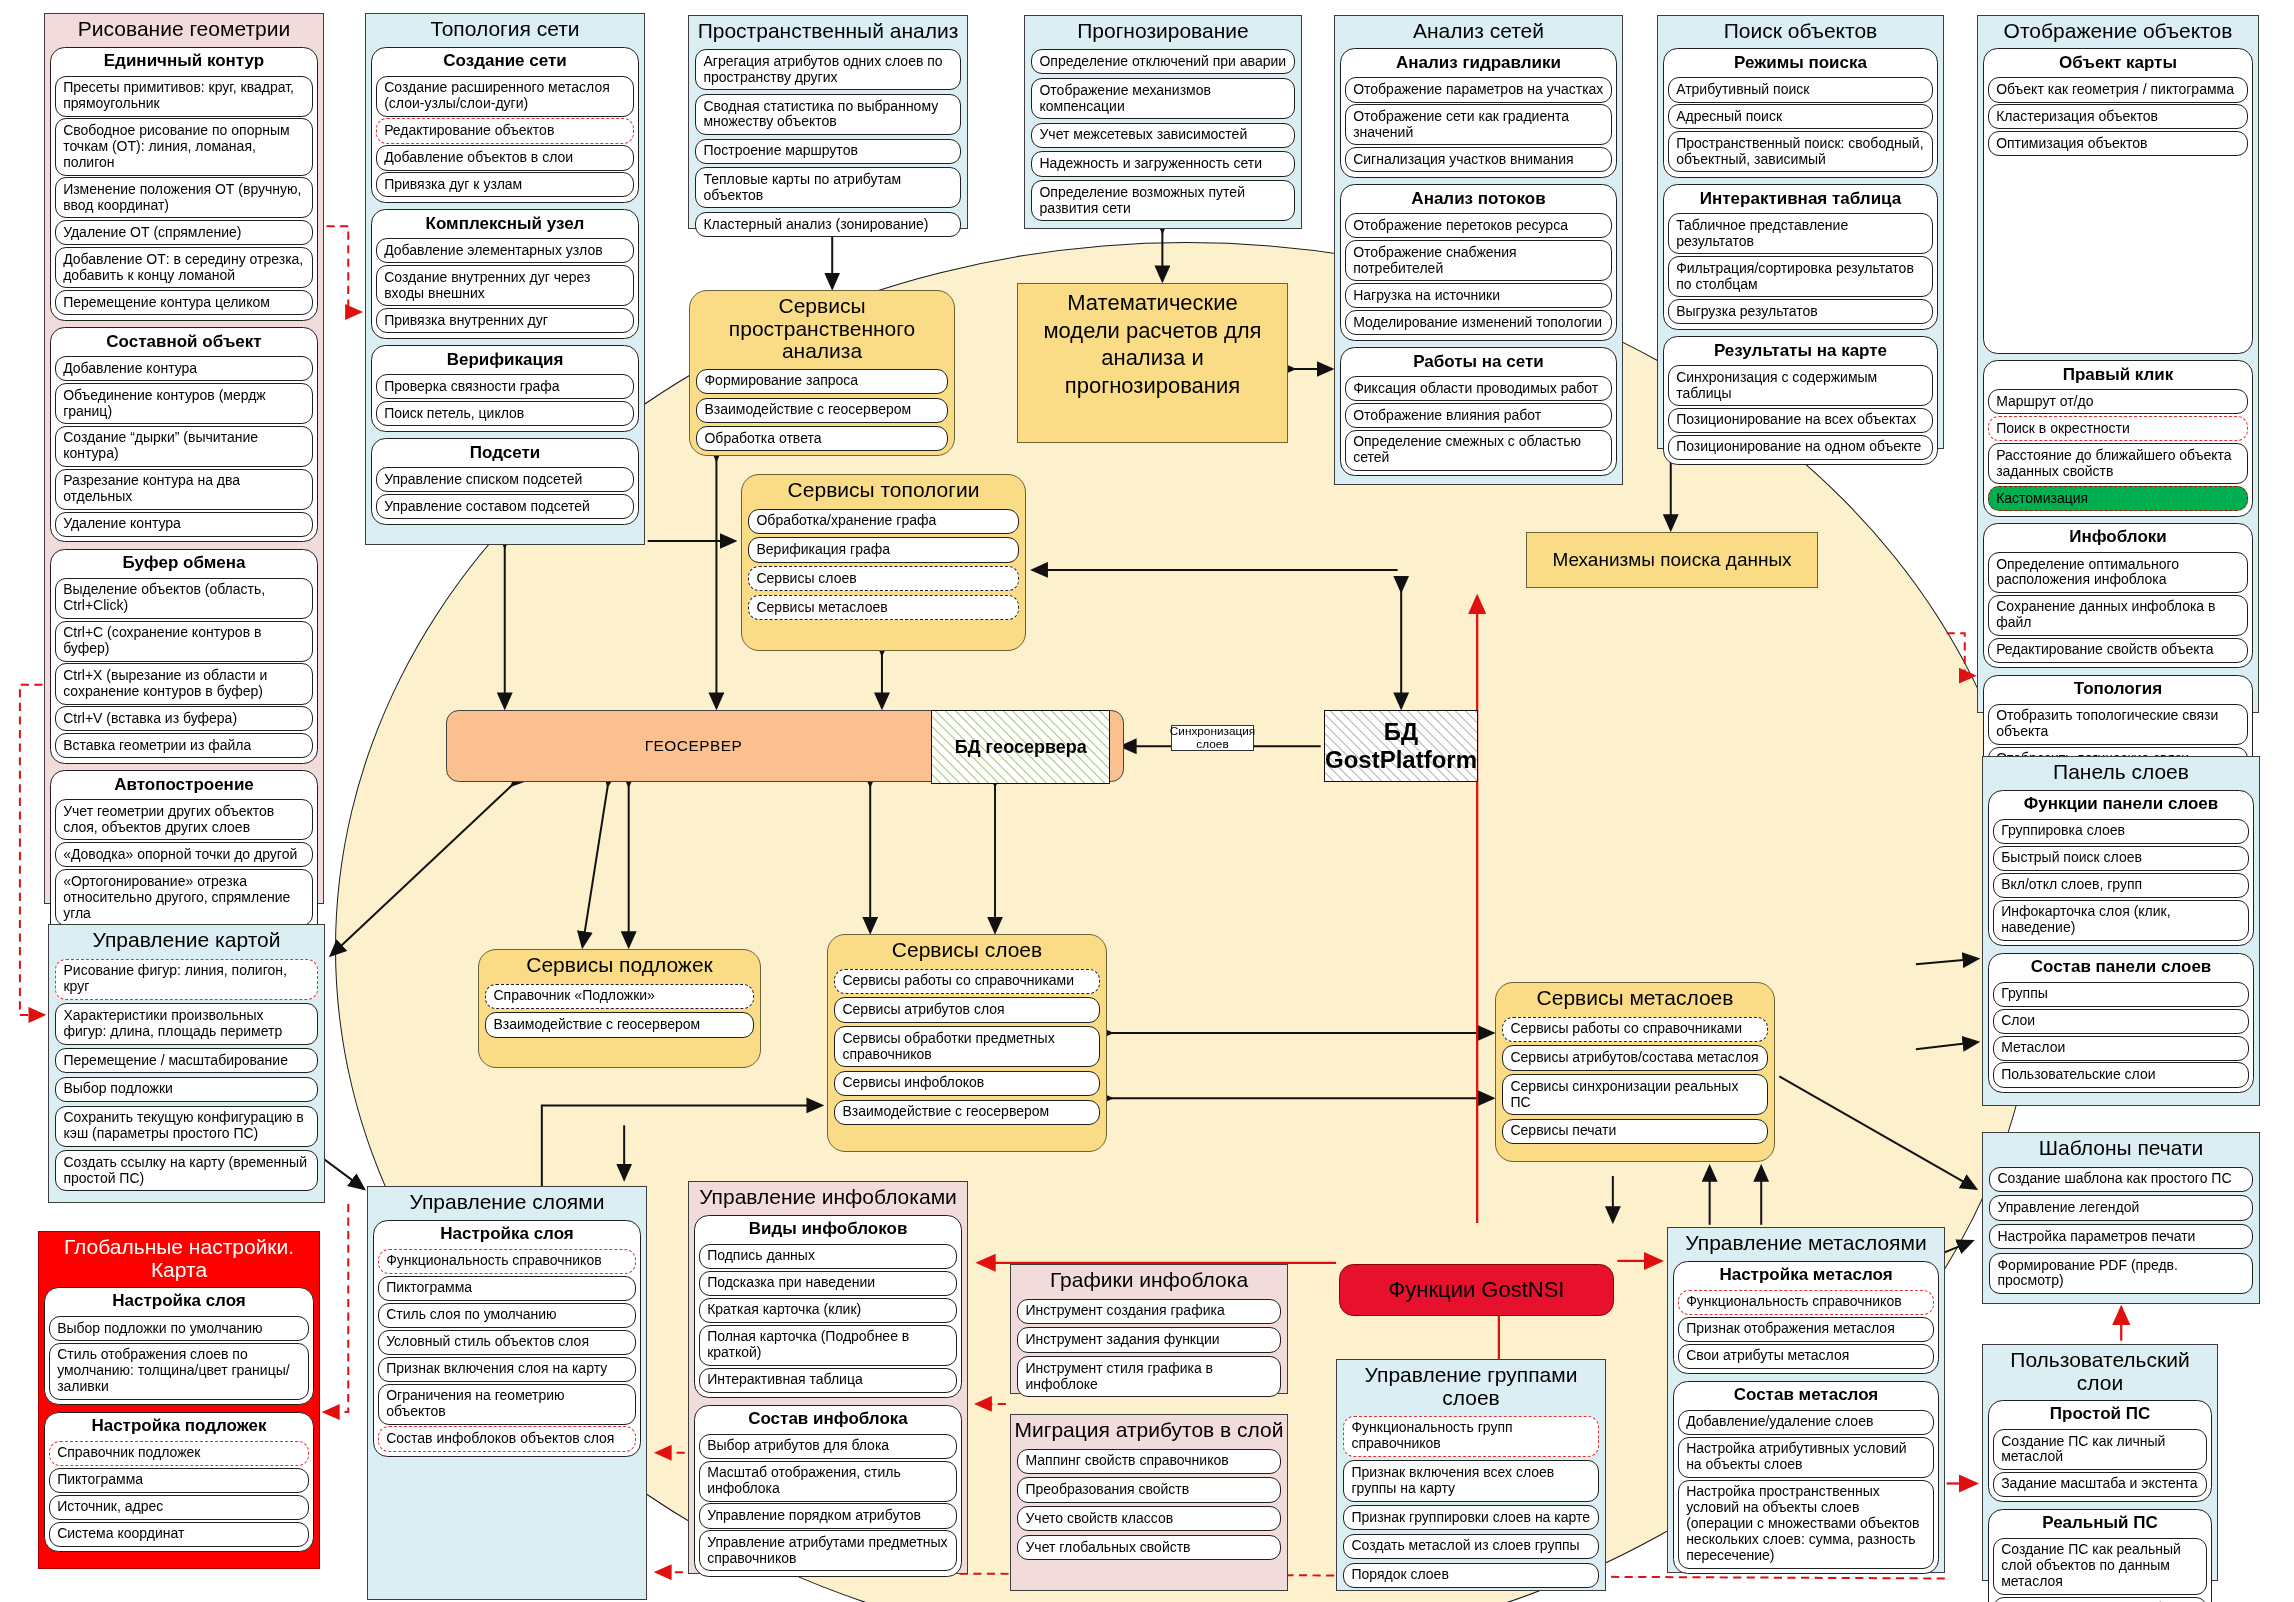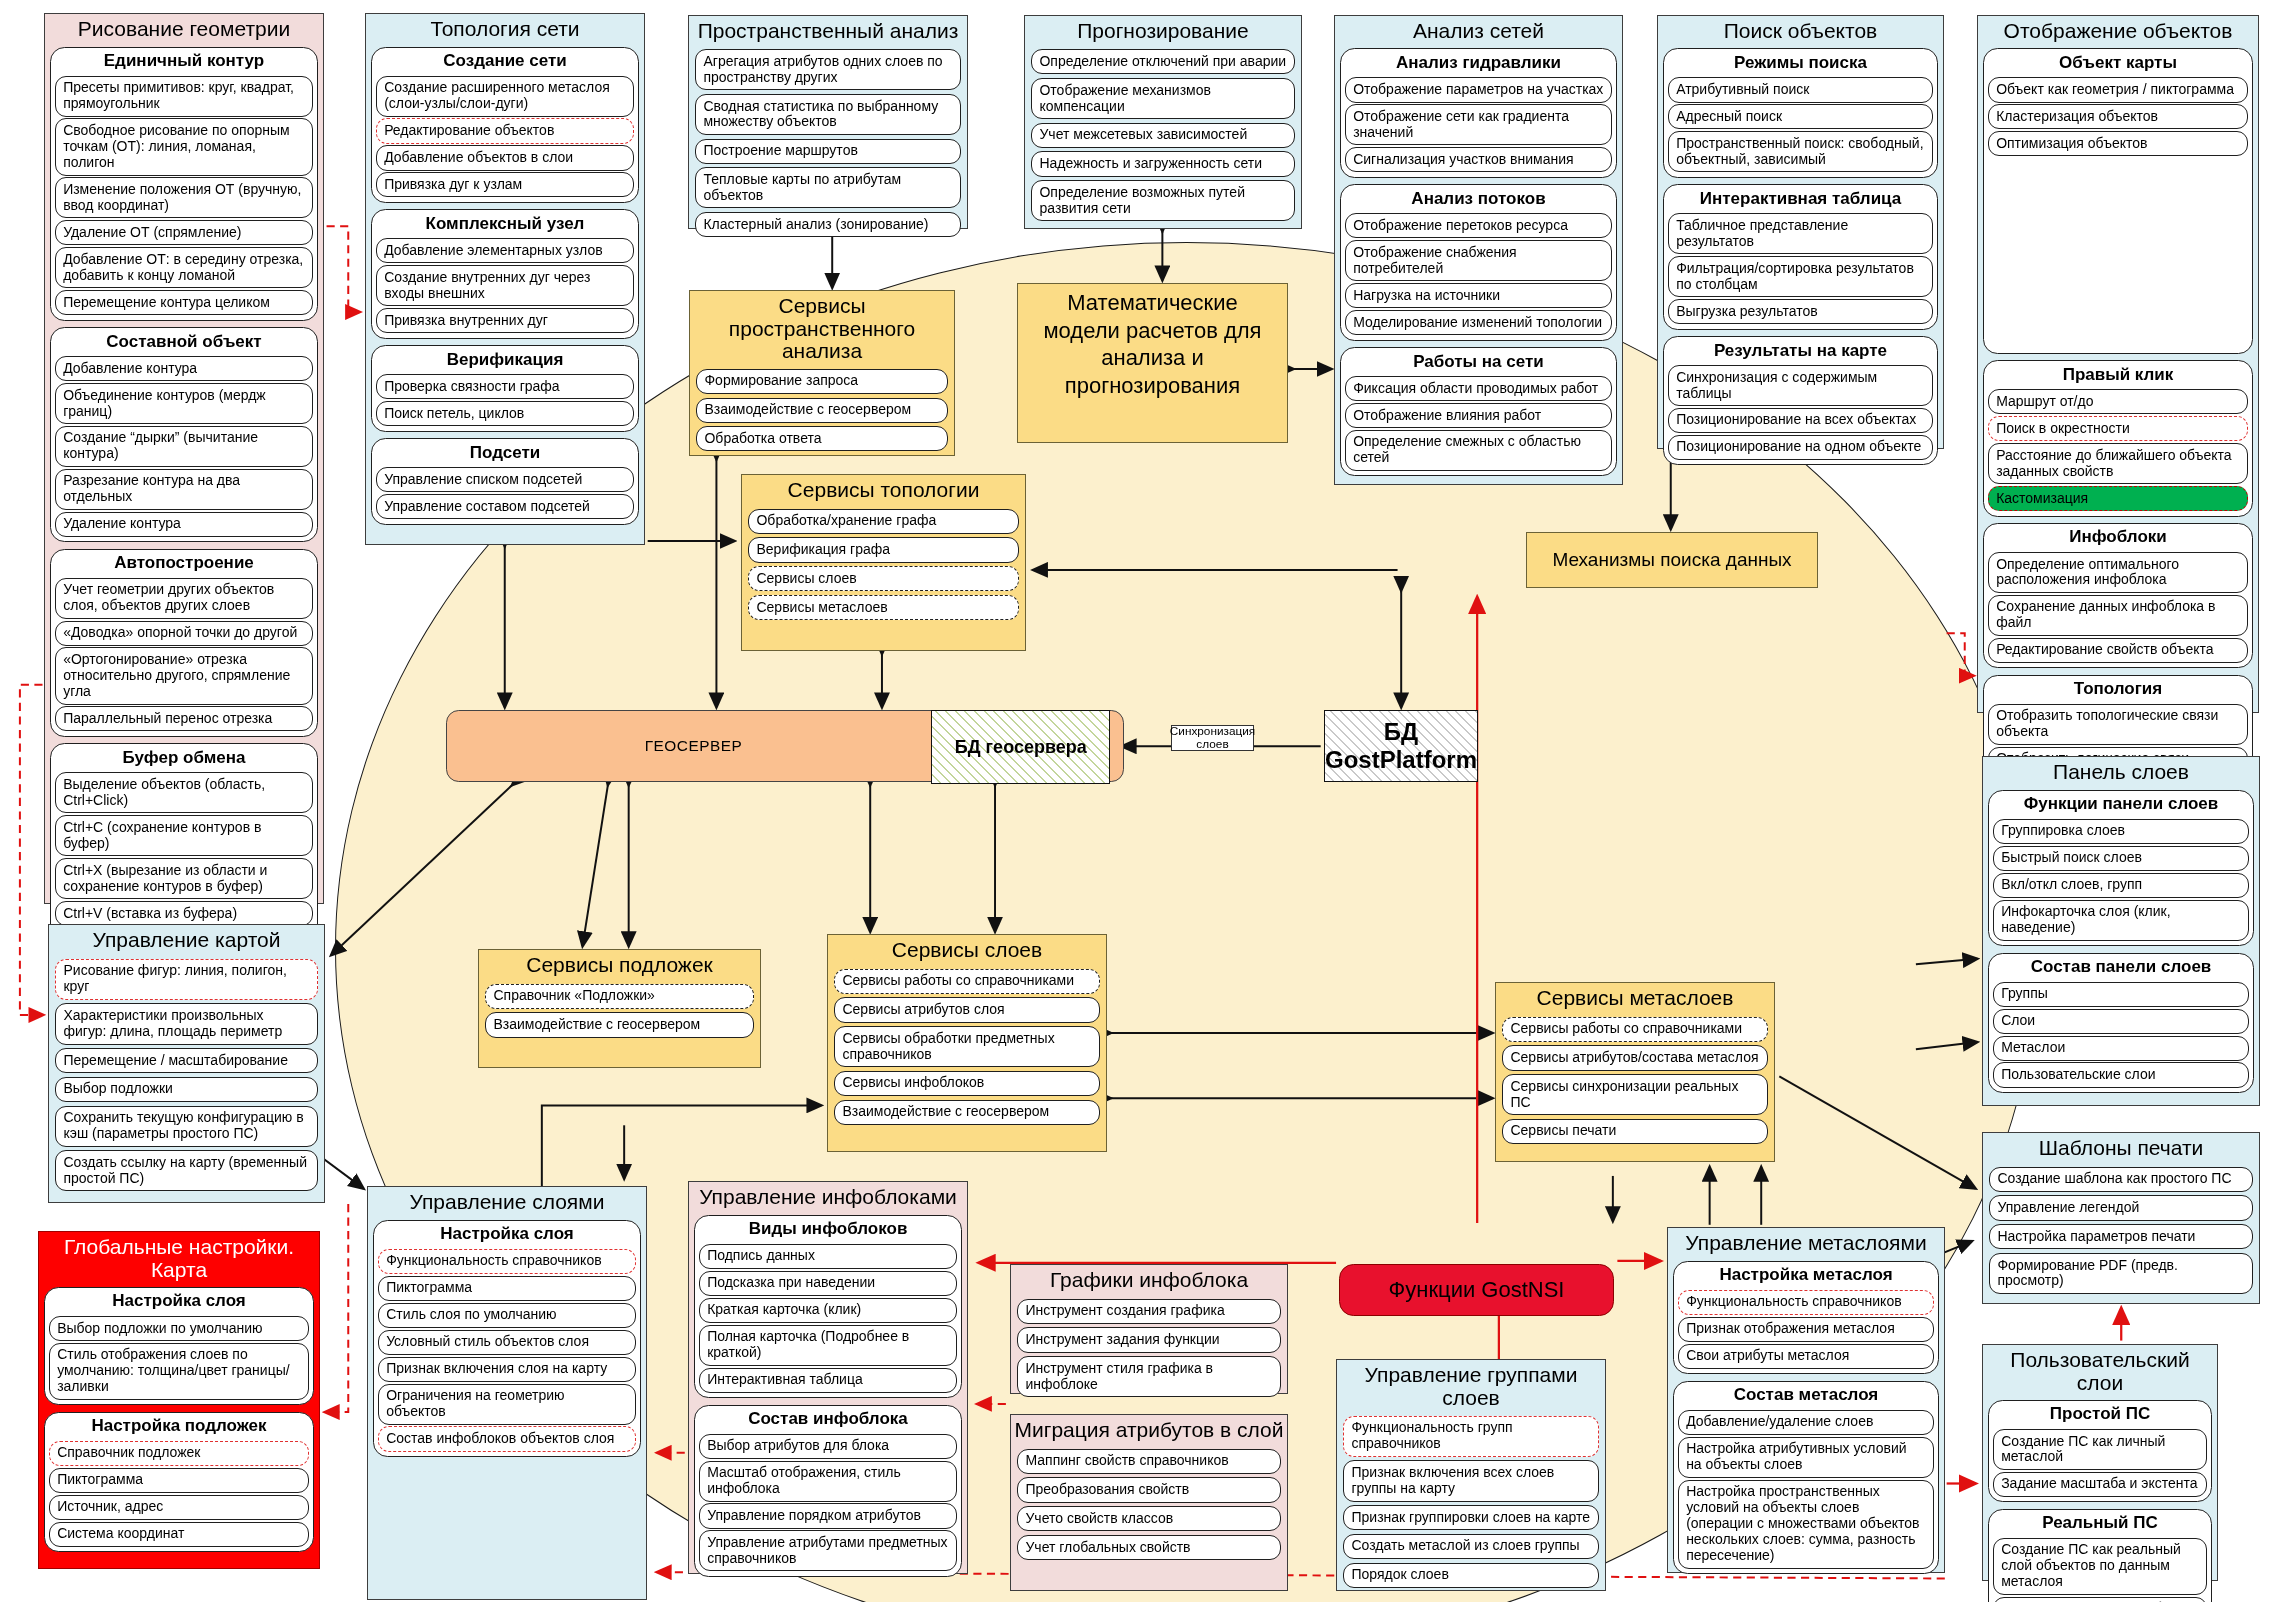--- a/index.html
+++ b/index.html
@@ -5,21 +5,21 @@
   html,body{margin:0;padding:0;background:#fff;}
   #canvas{position:relative;width:2294px;height:1602px;background:#fff;overflow:hidden;
           font-family:"Liberation Sans","DejaVu Sans",sans-serif;color:#000;}
   #ellipse{position:absolute;left:335px;top:242px;width:1701px;height:1411px;
            background:#FCF0CD;border:1.8px solid #1a1a1a;border-radius:50%;z-index:0;}
   #wires{position:absolute;left:0;top:0;z-index:1;}
   .panel{position:absolute;z-index:2;border:1.4px solid #3d3d3d;padding:1.8px 2.7px;box-sizing:border-box;}
   .c-blue{background:#DBEEF3;}
   .c-pink{background:#F2DCDB;}
   .c-red{background:#FE0000;border-color:#a00000;}
-  .c-yellow{background:#FBDC86;border-color:#6b6236;}
+  .c-yellow{background:#FBDC86;border-color:#6b6236;border-radius:18px;}
   .p-title{text-align:center;font-size:21px;padding:2.7px 0 3.6px;line-height:1.05;}
   .c-red .p-title{color:#ffffff;}
   .group{background:#fff;border:1.4px solid #1f1f1f;border-radius:14.5px;margin:2.7px 2.7px 6.3px;padding:1.8px 2.7px 2.7px;}
   .group.tall{min-height:299px;}
   .g-head{font-weight:bold;text-align:center;font-size:17px;padding:1.8px 0 2.7px;}
   .item{background:#fff;border:1.3px solid #1f1f1f;border-radius:11px;font-size:14px;
         line-height:1.14;padding:3.6px 7.2px;margin:1.8px 0.9px;}
   .panel>.item{margin:3.6px 3.6px;}
   .item.red-dashed{border:1.8px dashed #E03030;}
   .item.black-dashed{border-style:dashed;}
@@ -114,33 +114,33 @@
       </div>
       <div class="group">
         <div class="g-head">Составной объект</div>
         <div class="item">Добавление контура</div>
         <div class="item">Объединение контуров (мердж границ)</div>
         <div class="item">Создание “дырки” (вычитание контура)</div>
         <div class="item">Разрезание контура на два отдельных</div>
         <div class="item">Удаление контура</div>
       </div>
       <div class="group">
-        <div class="g-head">Автопостроение</div>
-        <div class="item">Учет геометрии других объектов слоя, объектов других слоев</div>
-        <div class="item">«Доводка» опорной точки до другой</div>
-        <div class="item">«Ортогонирование» отрезка относительно другого, спрямление угла</div>
-        <div class="item">Параллельный перенос отрезка</div>
-      </div>
-      <div class="group">
         <div class="g-head">Буфер обмена</div>
         <div class="item">Выделение объектов (область, Ctrl+Click)</div>
         <div class="item">Ctrl+C (сохранение контуров в буфер)</div>
         <div class="item">Ctrl+X (вырезание из области и сохранение контуров в буфер)</div>
         <div class="item">Ctrl+V (вставка из буфера)</div>
         <div class="item">Вставка геометрии из файла</div>
+      </div>
+      <div class="group">
+        <div class="g-head">Автопостроение</div>
+        <div class="item">Учет геометрии других объектов слоя, объектов других слоев</div>
+        <div class="item">«Доводка» опорной точки до другой</div>
+        <div class="item">«Ортогонирование» отрезка относительно другого, спрямление угла</div>
+        <div class="item">Параллельный перенос отрезка</div>
       </div>
     </div>
   <div class="panel c-blue" style="left:365px;top:12.7px;width:280px;height:532px">
       <div class="p-title">Топология сети</div>
       <div class="group">
         <div class="g-head">Создание сети</div>
         <div class="item">Создание расширенного метаслоя (слои-узлы/слои-дуги)</div>
         <div class="item red-dashed">Редактирование объектов</div>
         <div class="item">Добавление объектов в слои</div>
         <div class="item">Привязка дуг к узлам</div>

